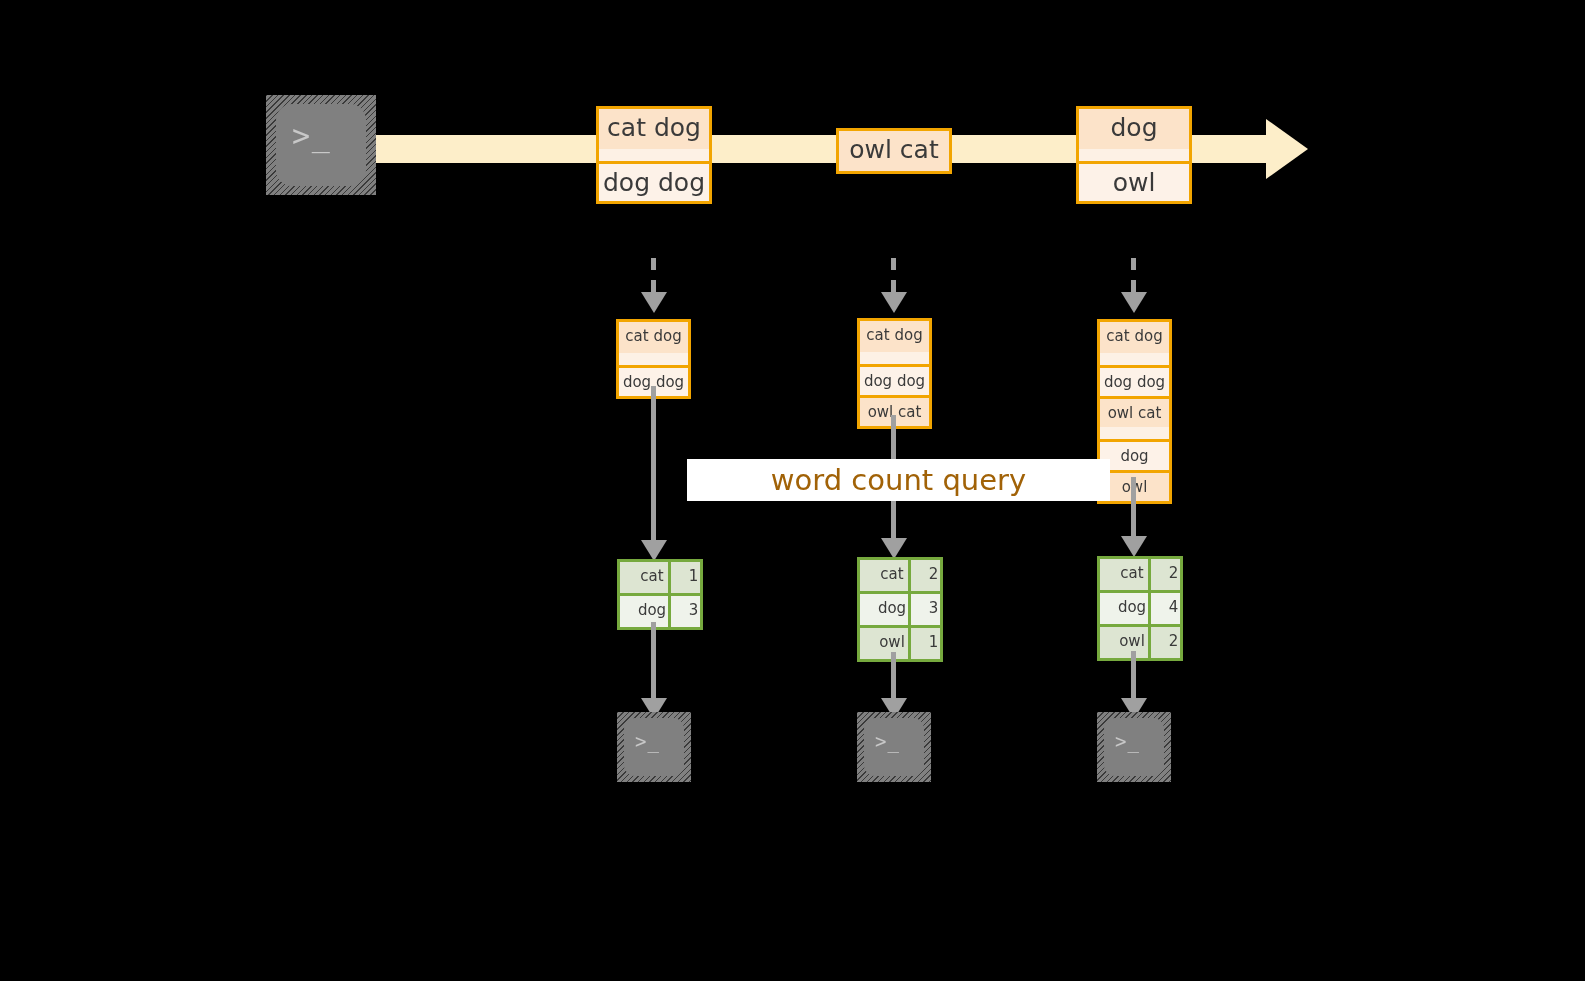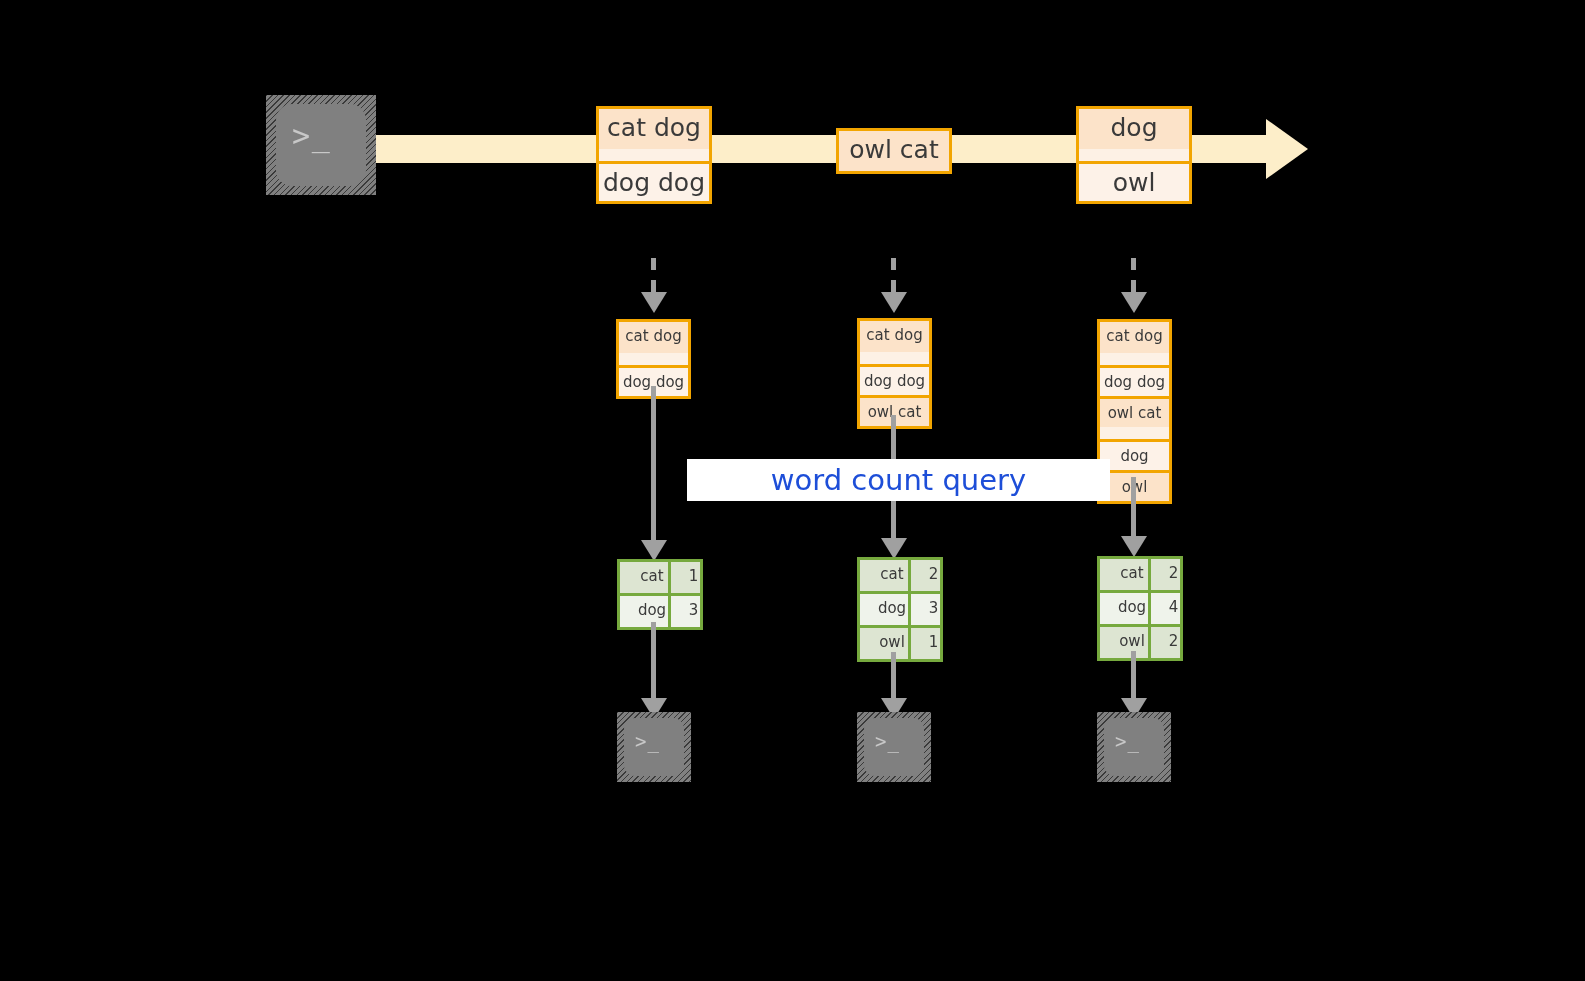--- a/index.html
+++ b/index.html
@@ -157,21 +157,21 @@
     top: 459px;
     width: 423px;
     height: 42px;
     background: #ffffff;
     display: flex;
     align-items: center;
     justify-content: center;
   }
   .query-band .q-text {
     font-size: 29px;
-    color: #1d4ed8;
+    color: #a16207;
     white-space: nowrap;
   }
 </style>
 </head>
 <body>
 
 <div id="stage">
 
   <div class="stream-band"></div>
   <div class="stream-head"></div>

